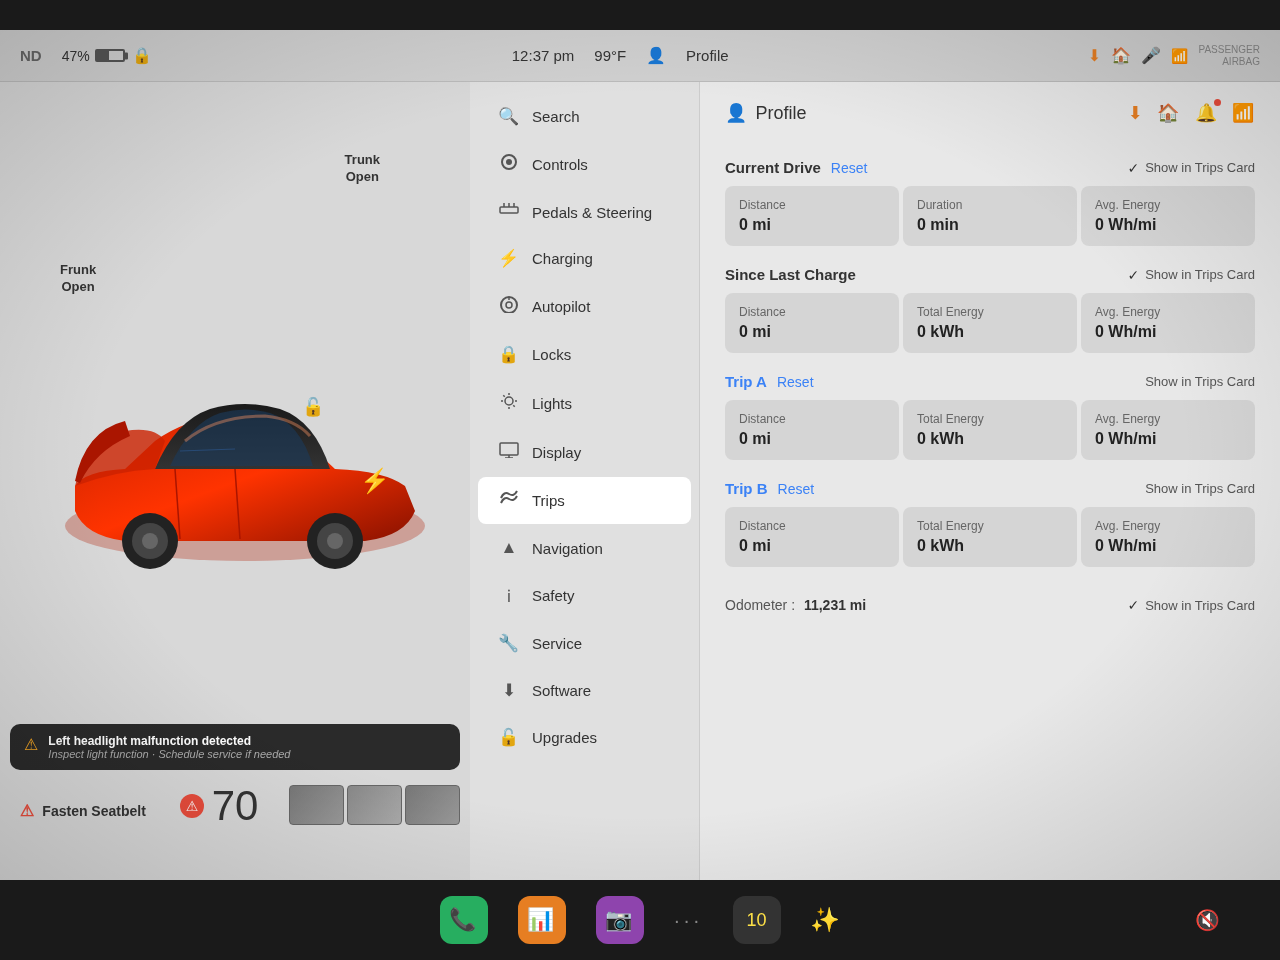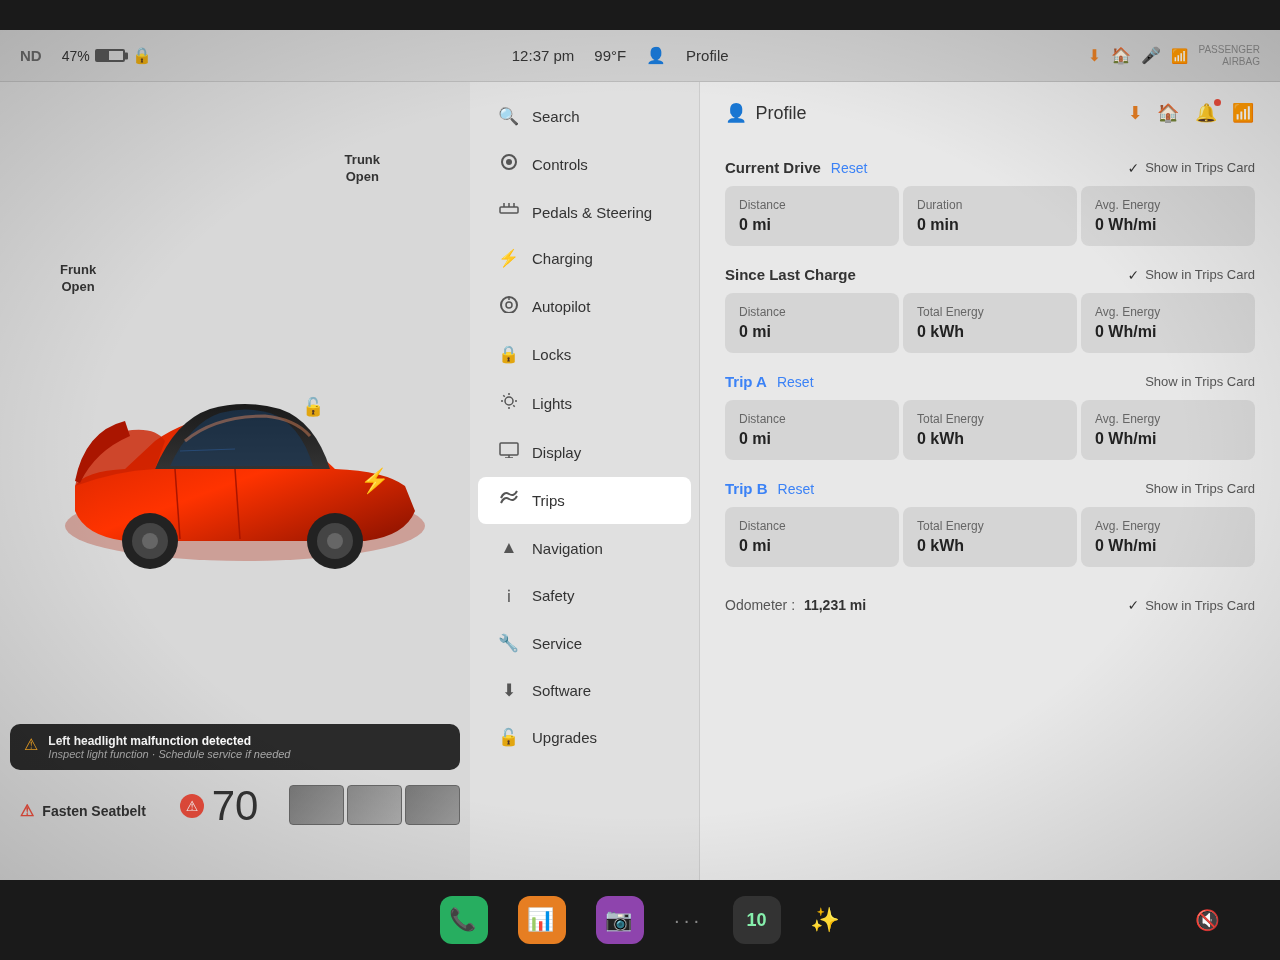--- a/index.html
+++ b/index.html
@@ -418,23 +418,23 @@
     }
 
     .taskbar-widget {
       width: 48px;
       height: 48px;
       border-radius: 12px;
       background: #333;
       display: flex;
       align-items: center;
       justify-content: center;
-      color: #86efac;
+      color: #fde047;
       font-size: 18px;
-      font-weight: 700;
+      font-weight: 400;
       cursor: pointer;
     }
 
     .taskbar-stars {
       font-size: 24px;
       cursor: pointer;
     }
 
     .volume-icon {
       color: #aaa;

